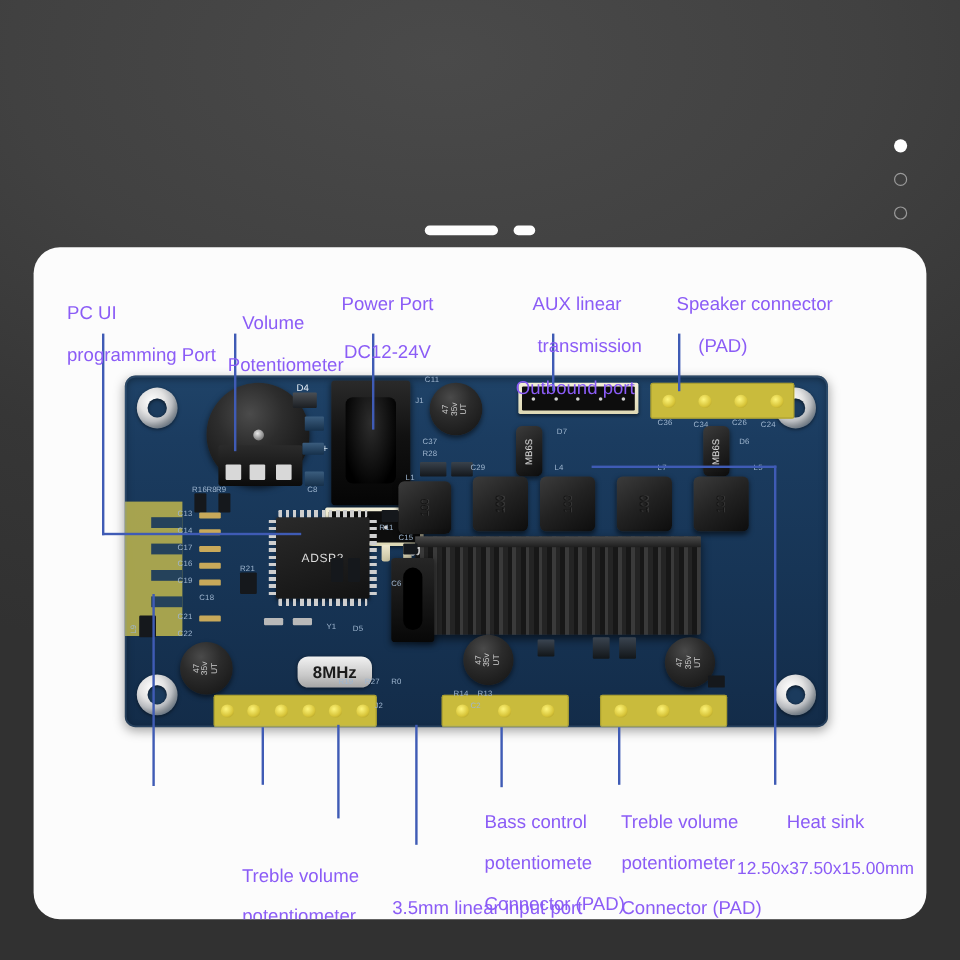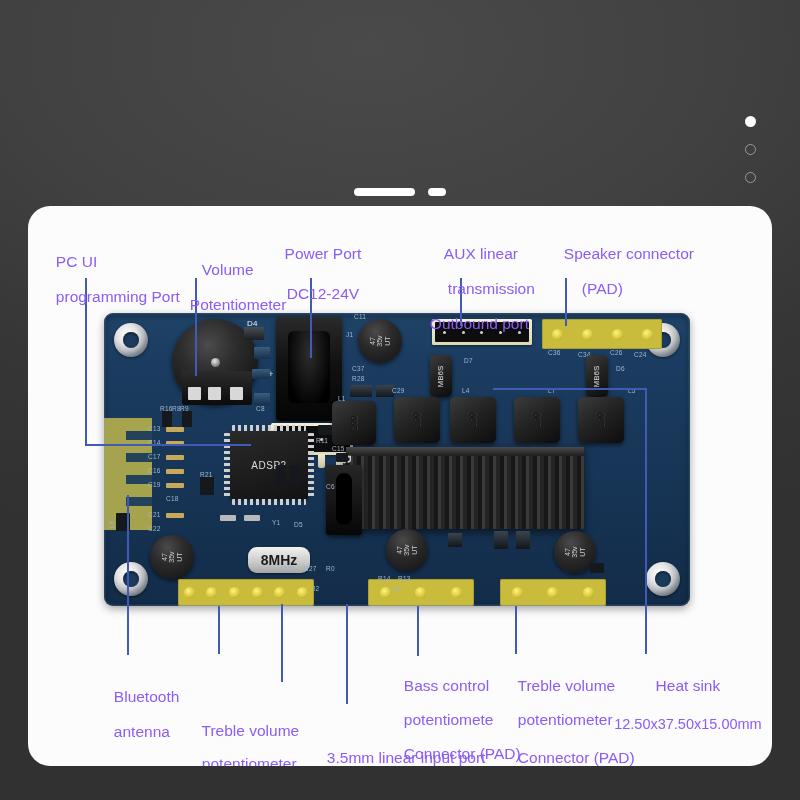--- a/index.html
+++ b/index.html
@@ -386,24 +386,20 @@
       <span style="margin-left:14px;display:inline-block;">AUX linear</span><br>
       <span style="margin-left:18px;display:inline-block;">transmission</span><br>
       <span>Outbound port</span>
     </div>
 
     <div class="lbl" style="left:510px;top:22px;">
       <span>Speaker connector</span><br>
       <span class="sm" style="margin-left:18px;display:inline-block;">(PAD)</span>
     </div>
 
-    <div class="lbl" style="left:60px;top:465px;">
-      <span>Bluetooth</span><br>
-      <span>antenna</span>
-    </div>
 
 
     <div class="lbl" style="left:148px;top:500px;line-height:1.08;">
       <span>Treble volume</span><br>
       <span>potentiometer</span><br>
       
     </div>
 
     <div class="lbl" style="left:273px;top:526px;">
       <span>3.5mm linear input port</span>

